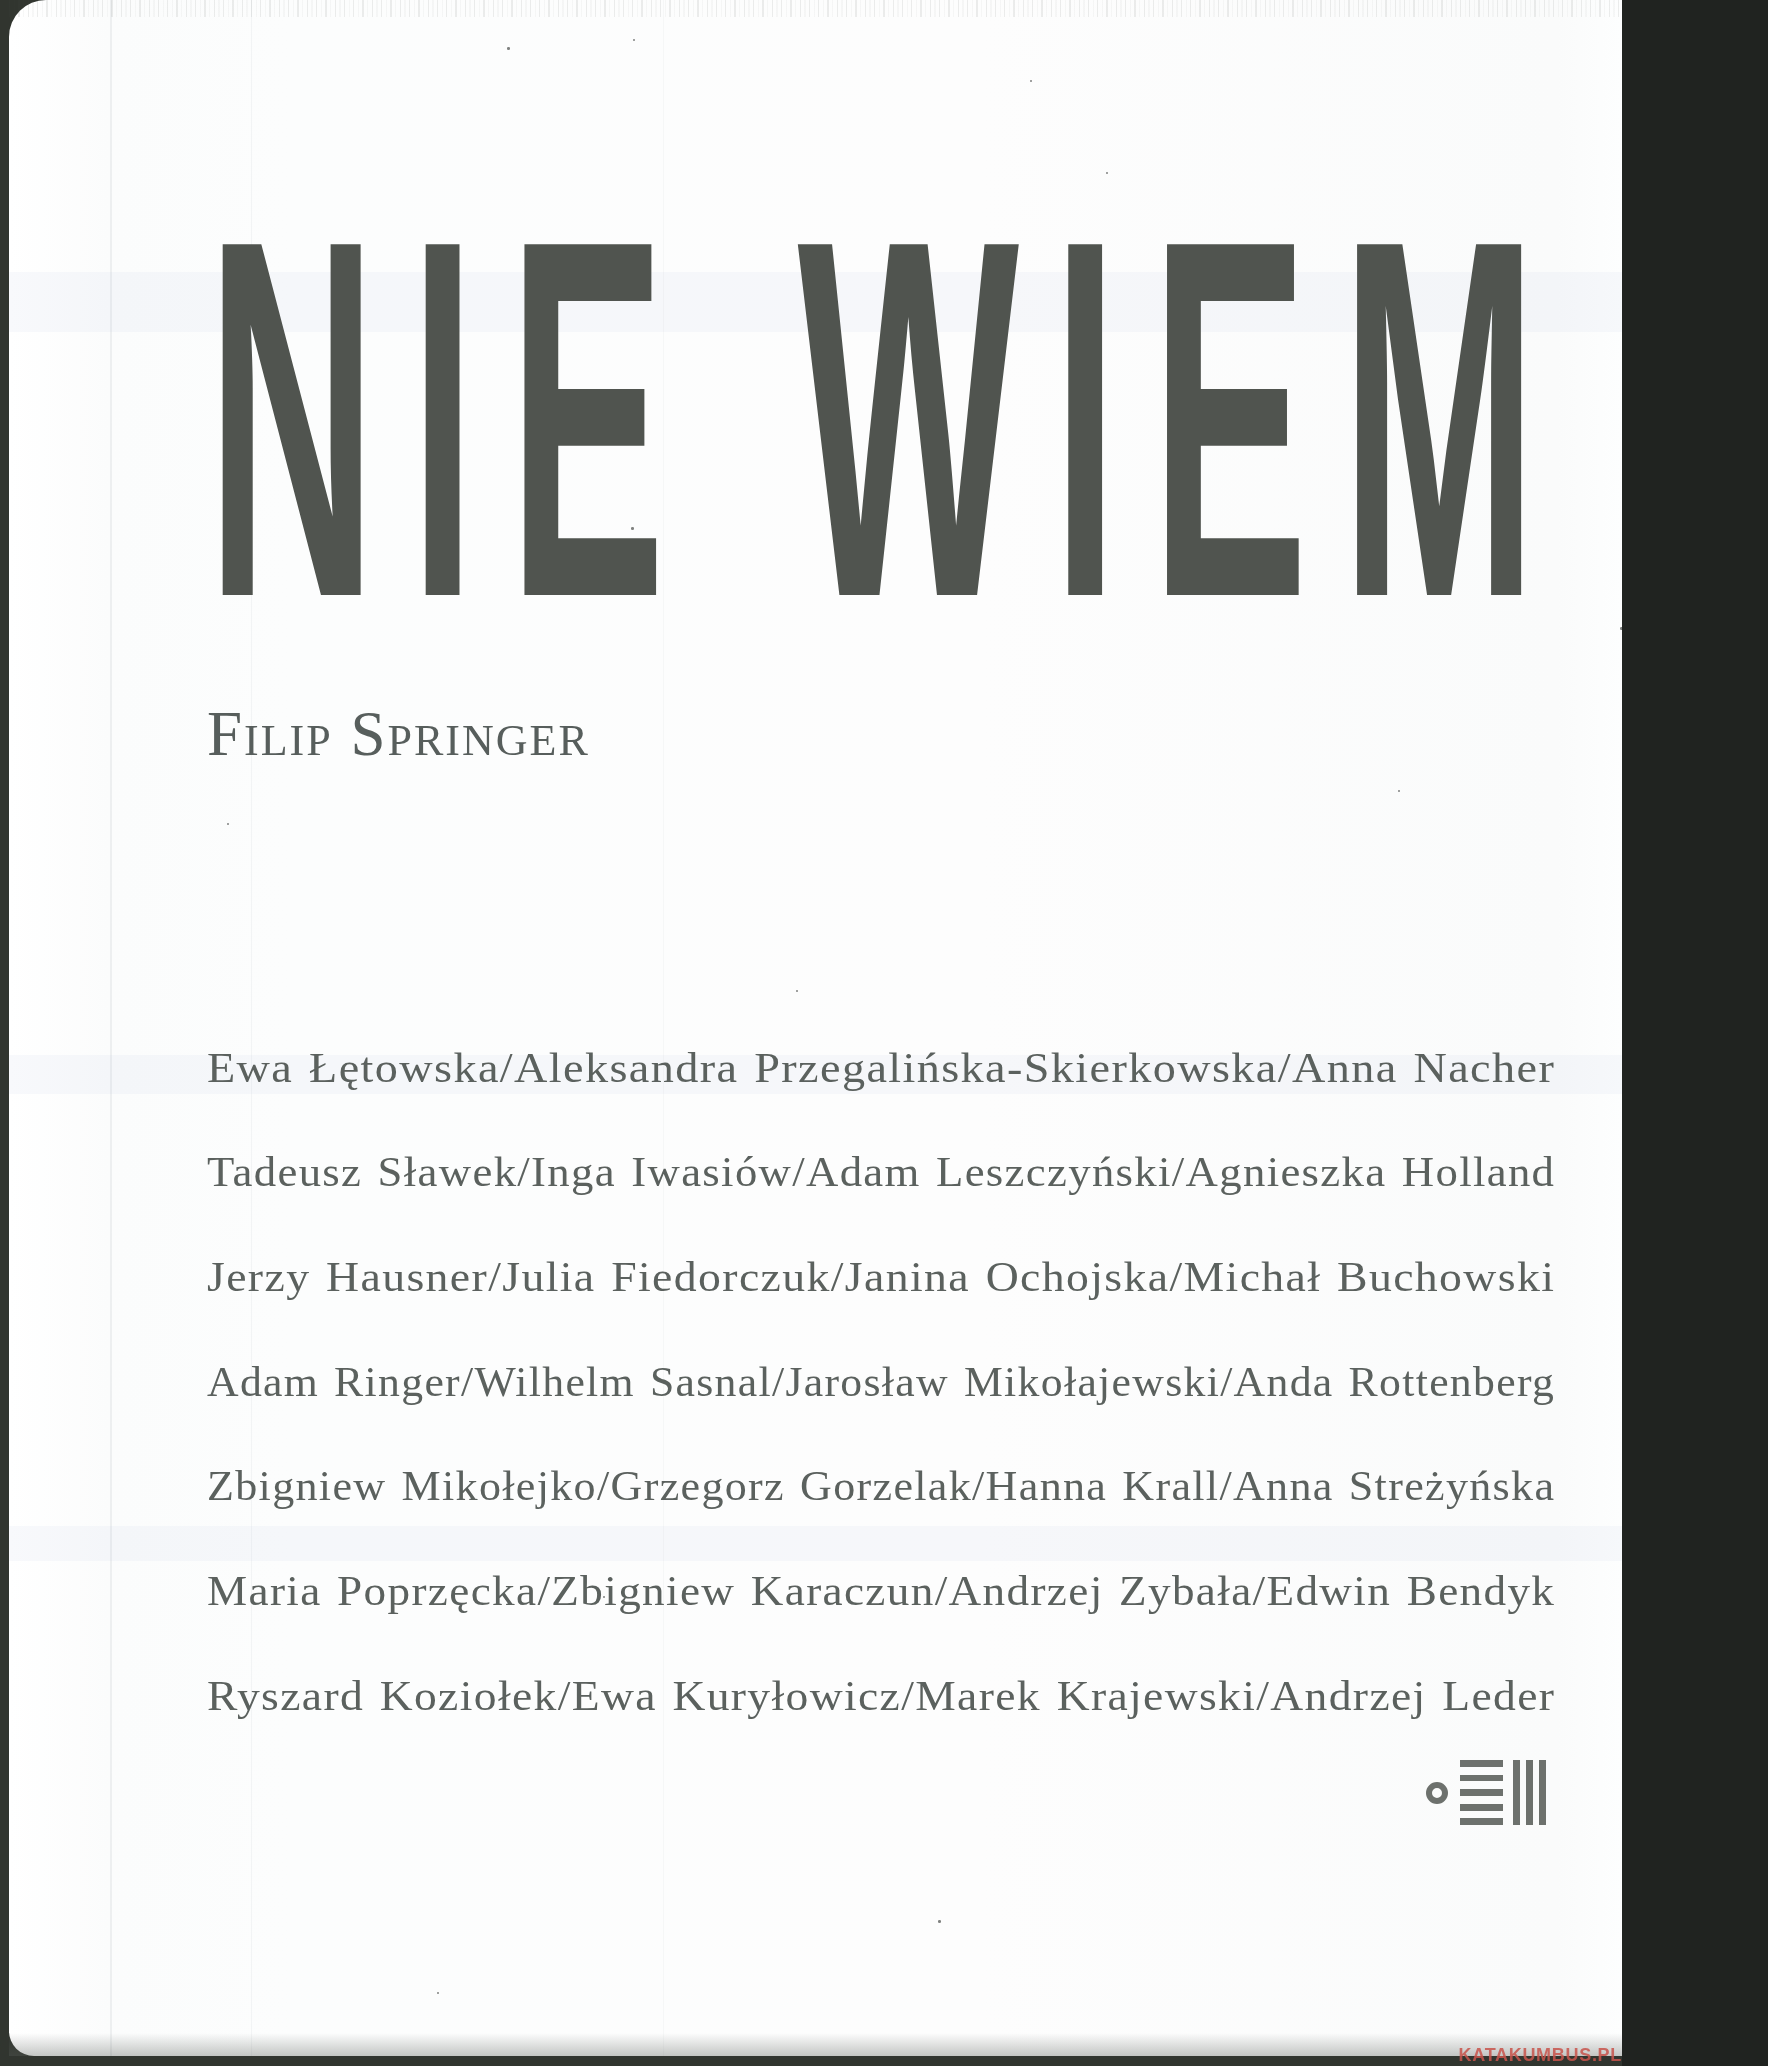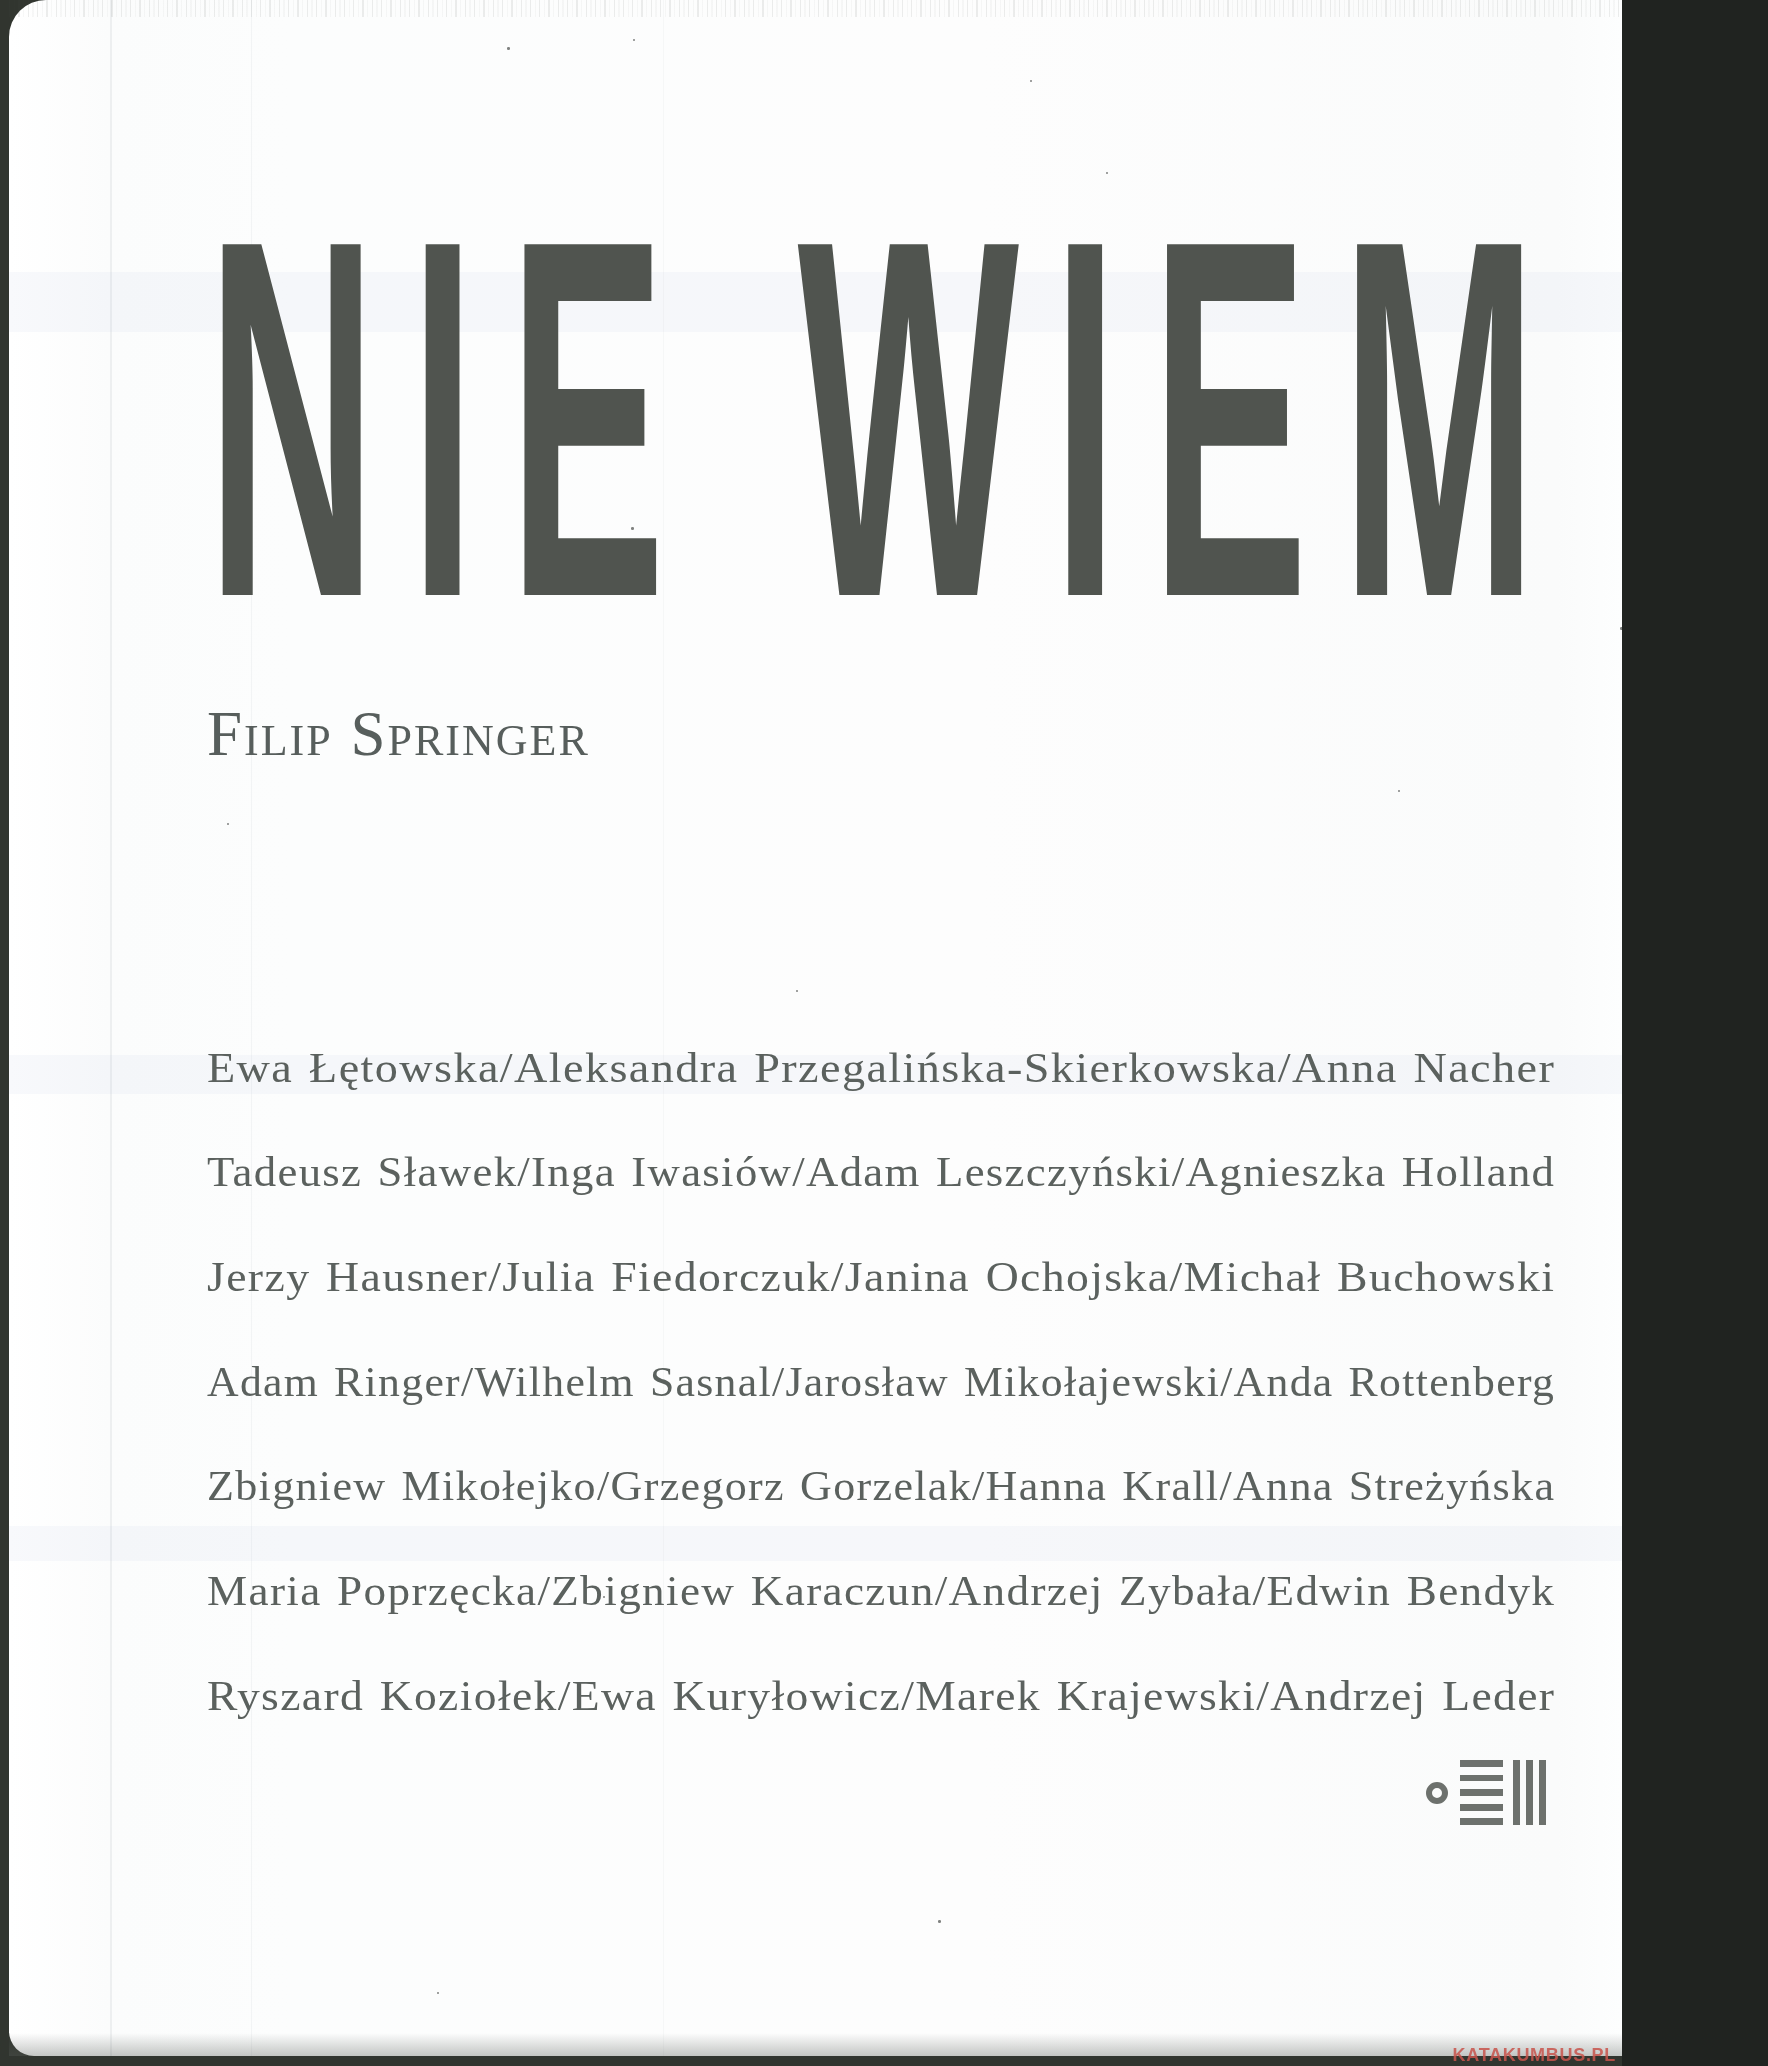--- a/index.html
+++ b/index.html
@@ -78,21 +78,21 @@
     position:absolute;left:0;top:22px;width:22px;height:22px;
     box-sizing:border-box;border:6px solid var(--color-logo,#6d716d);
     border-radius:50%;
   }
   .hbar{position:absolute;left:34px;width:43px;height:6.7px;background:var(--color-logo,#6d716d);}
   .hbar.h1{top:0;} .hbar.h2{top:14.7px;} .hbar.h3{top:29px;} .hbar.h4{top:44px;} .hbar.h5{top:58px;}
   .vbar{position:absolute;top:0;width:6.7px;height:65px;background:var(--color-logo,#6d716d);}
   .vbar.v1{left:87px;} .vbar.v2{left:100px;} .vbar.v3{left:113px;}
 
   .watermark{
-    position:absolute;right:6px;bottom:0;
+    position:absolute;right:0;bottom:0;
     font-family:"Liberation Sans",sans-serif;
     font-weight:bold;font-size:18px;letter-spacing:0.7px;
     color:var(--color-watermark,#c8544c);
     opacity:.85;z-index:5;
   }
   .speck{position:absolute;background:rgba(45,48,45,0.6);border-radius:50%;}
 </style>
 </head>
 <body>
 

